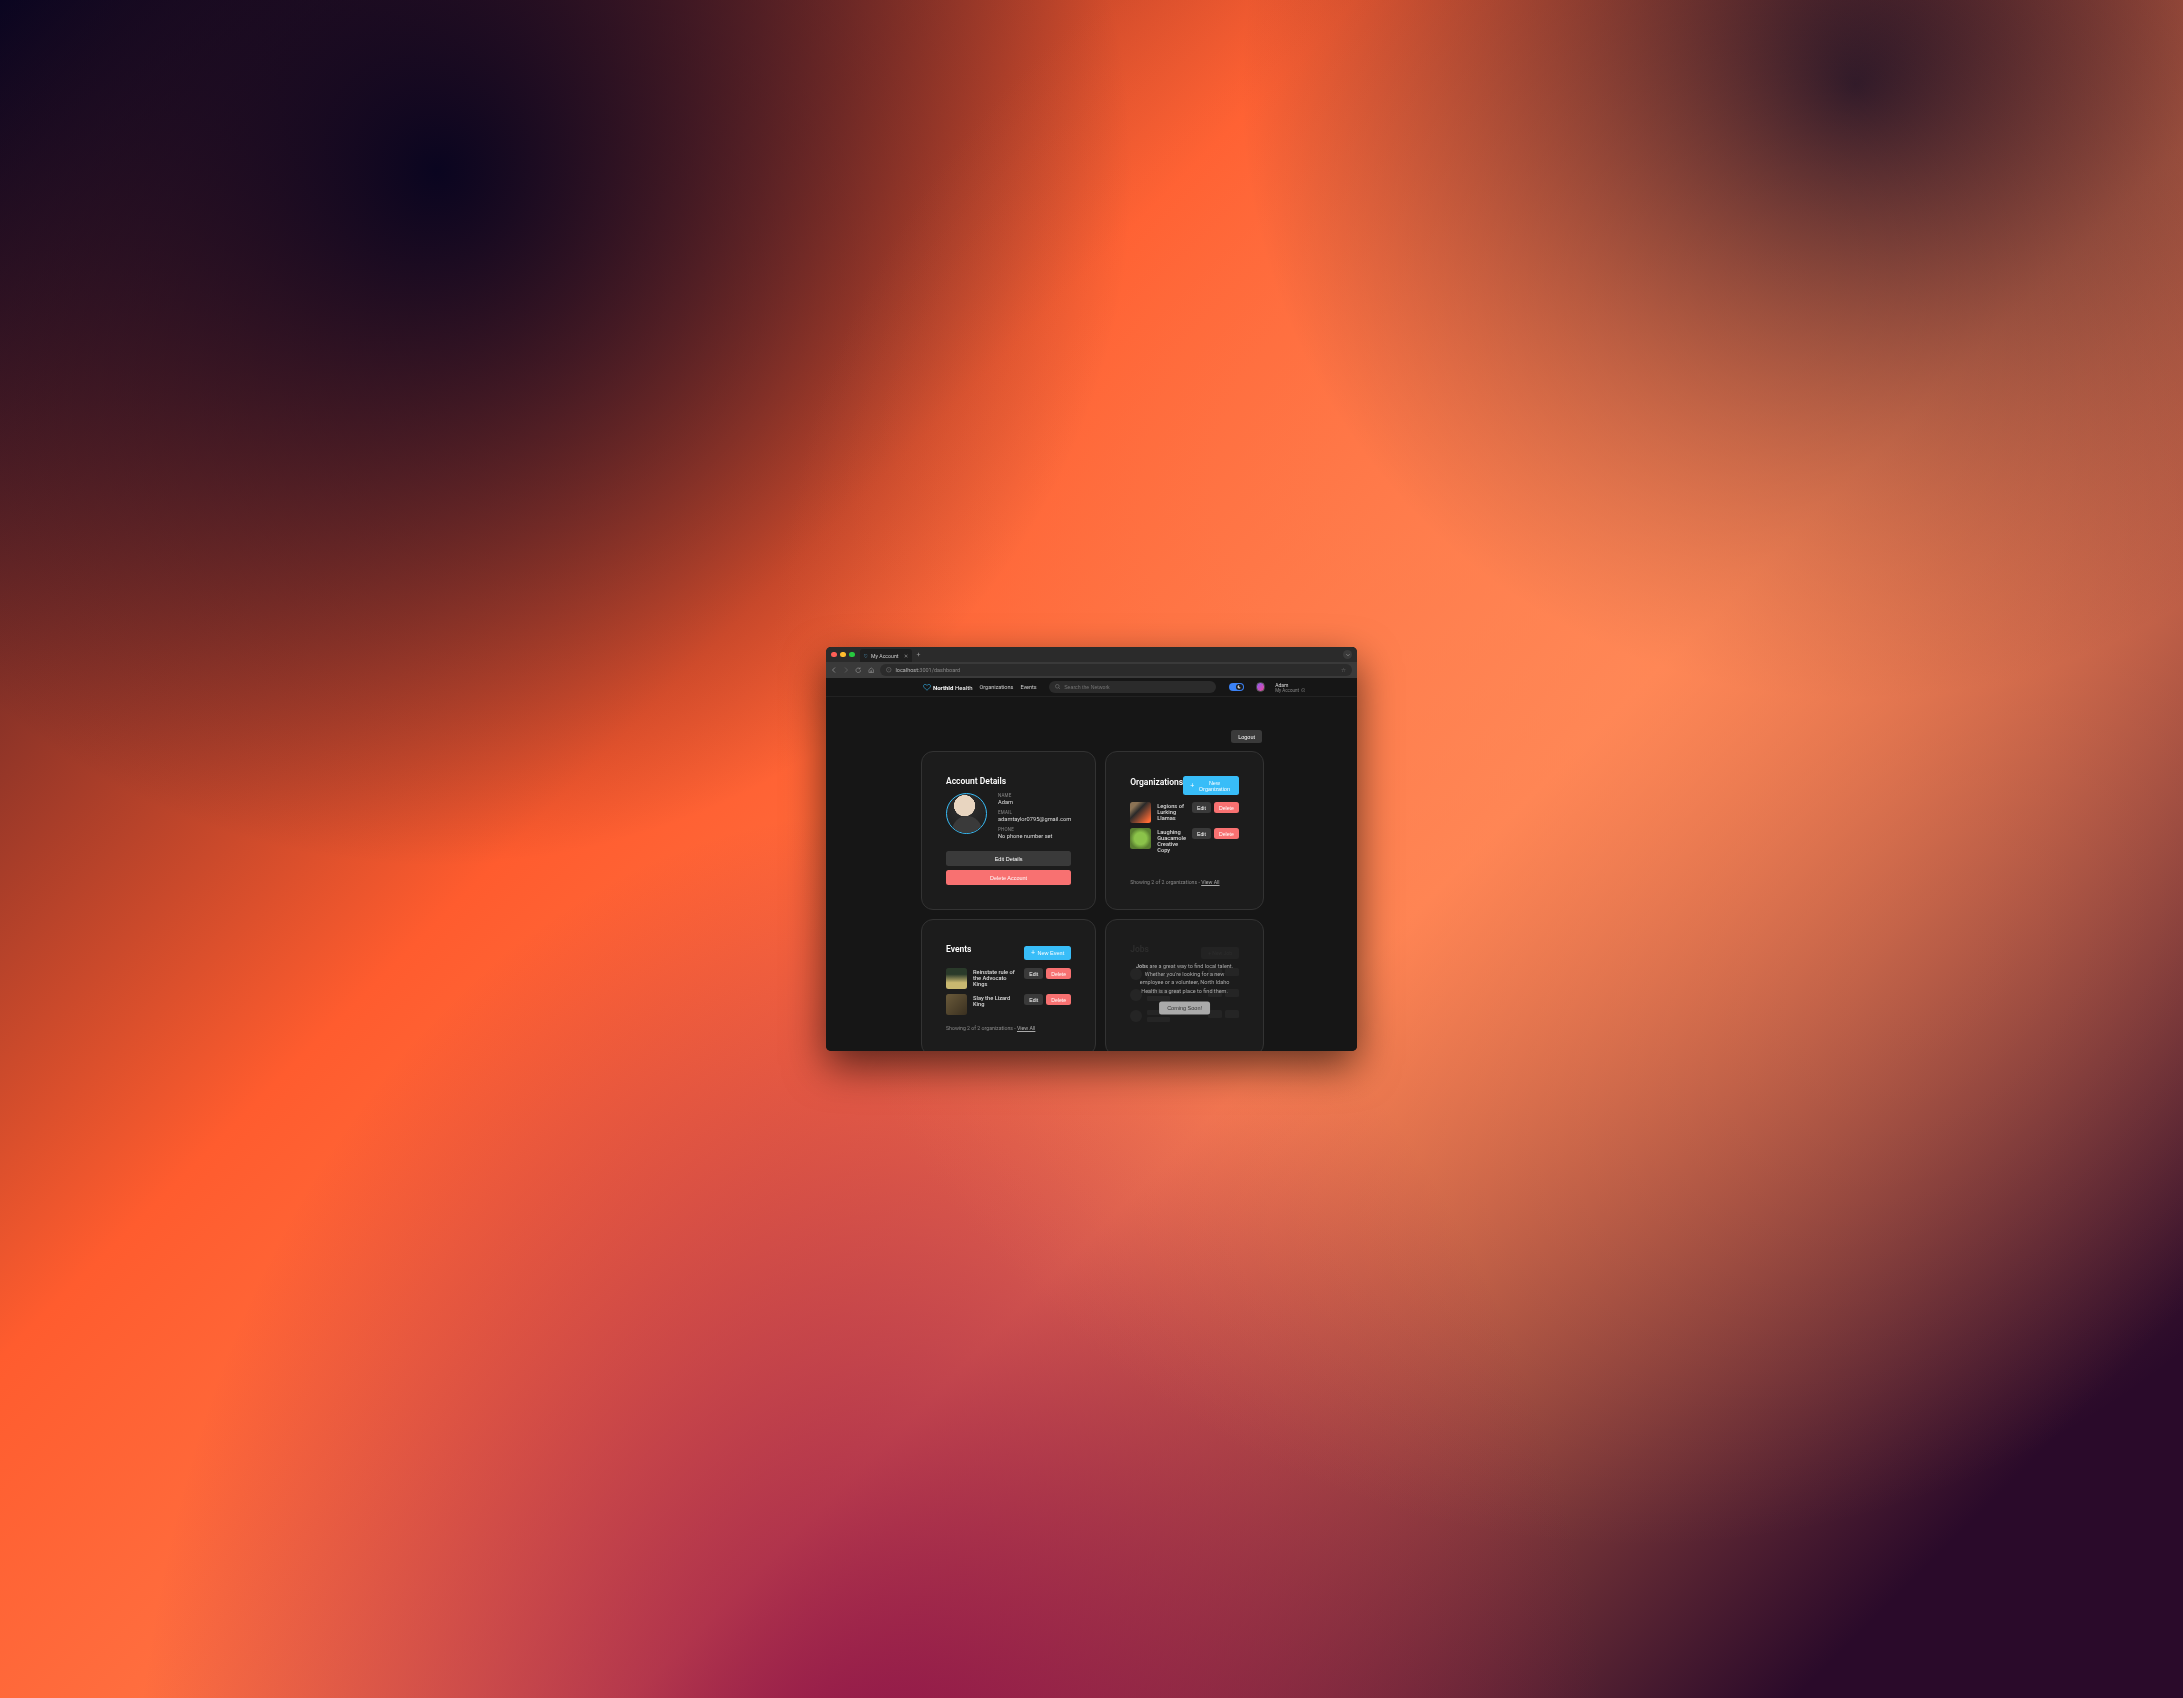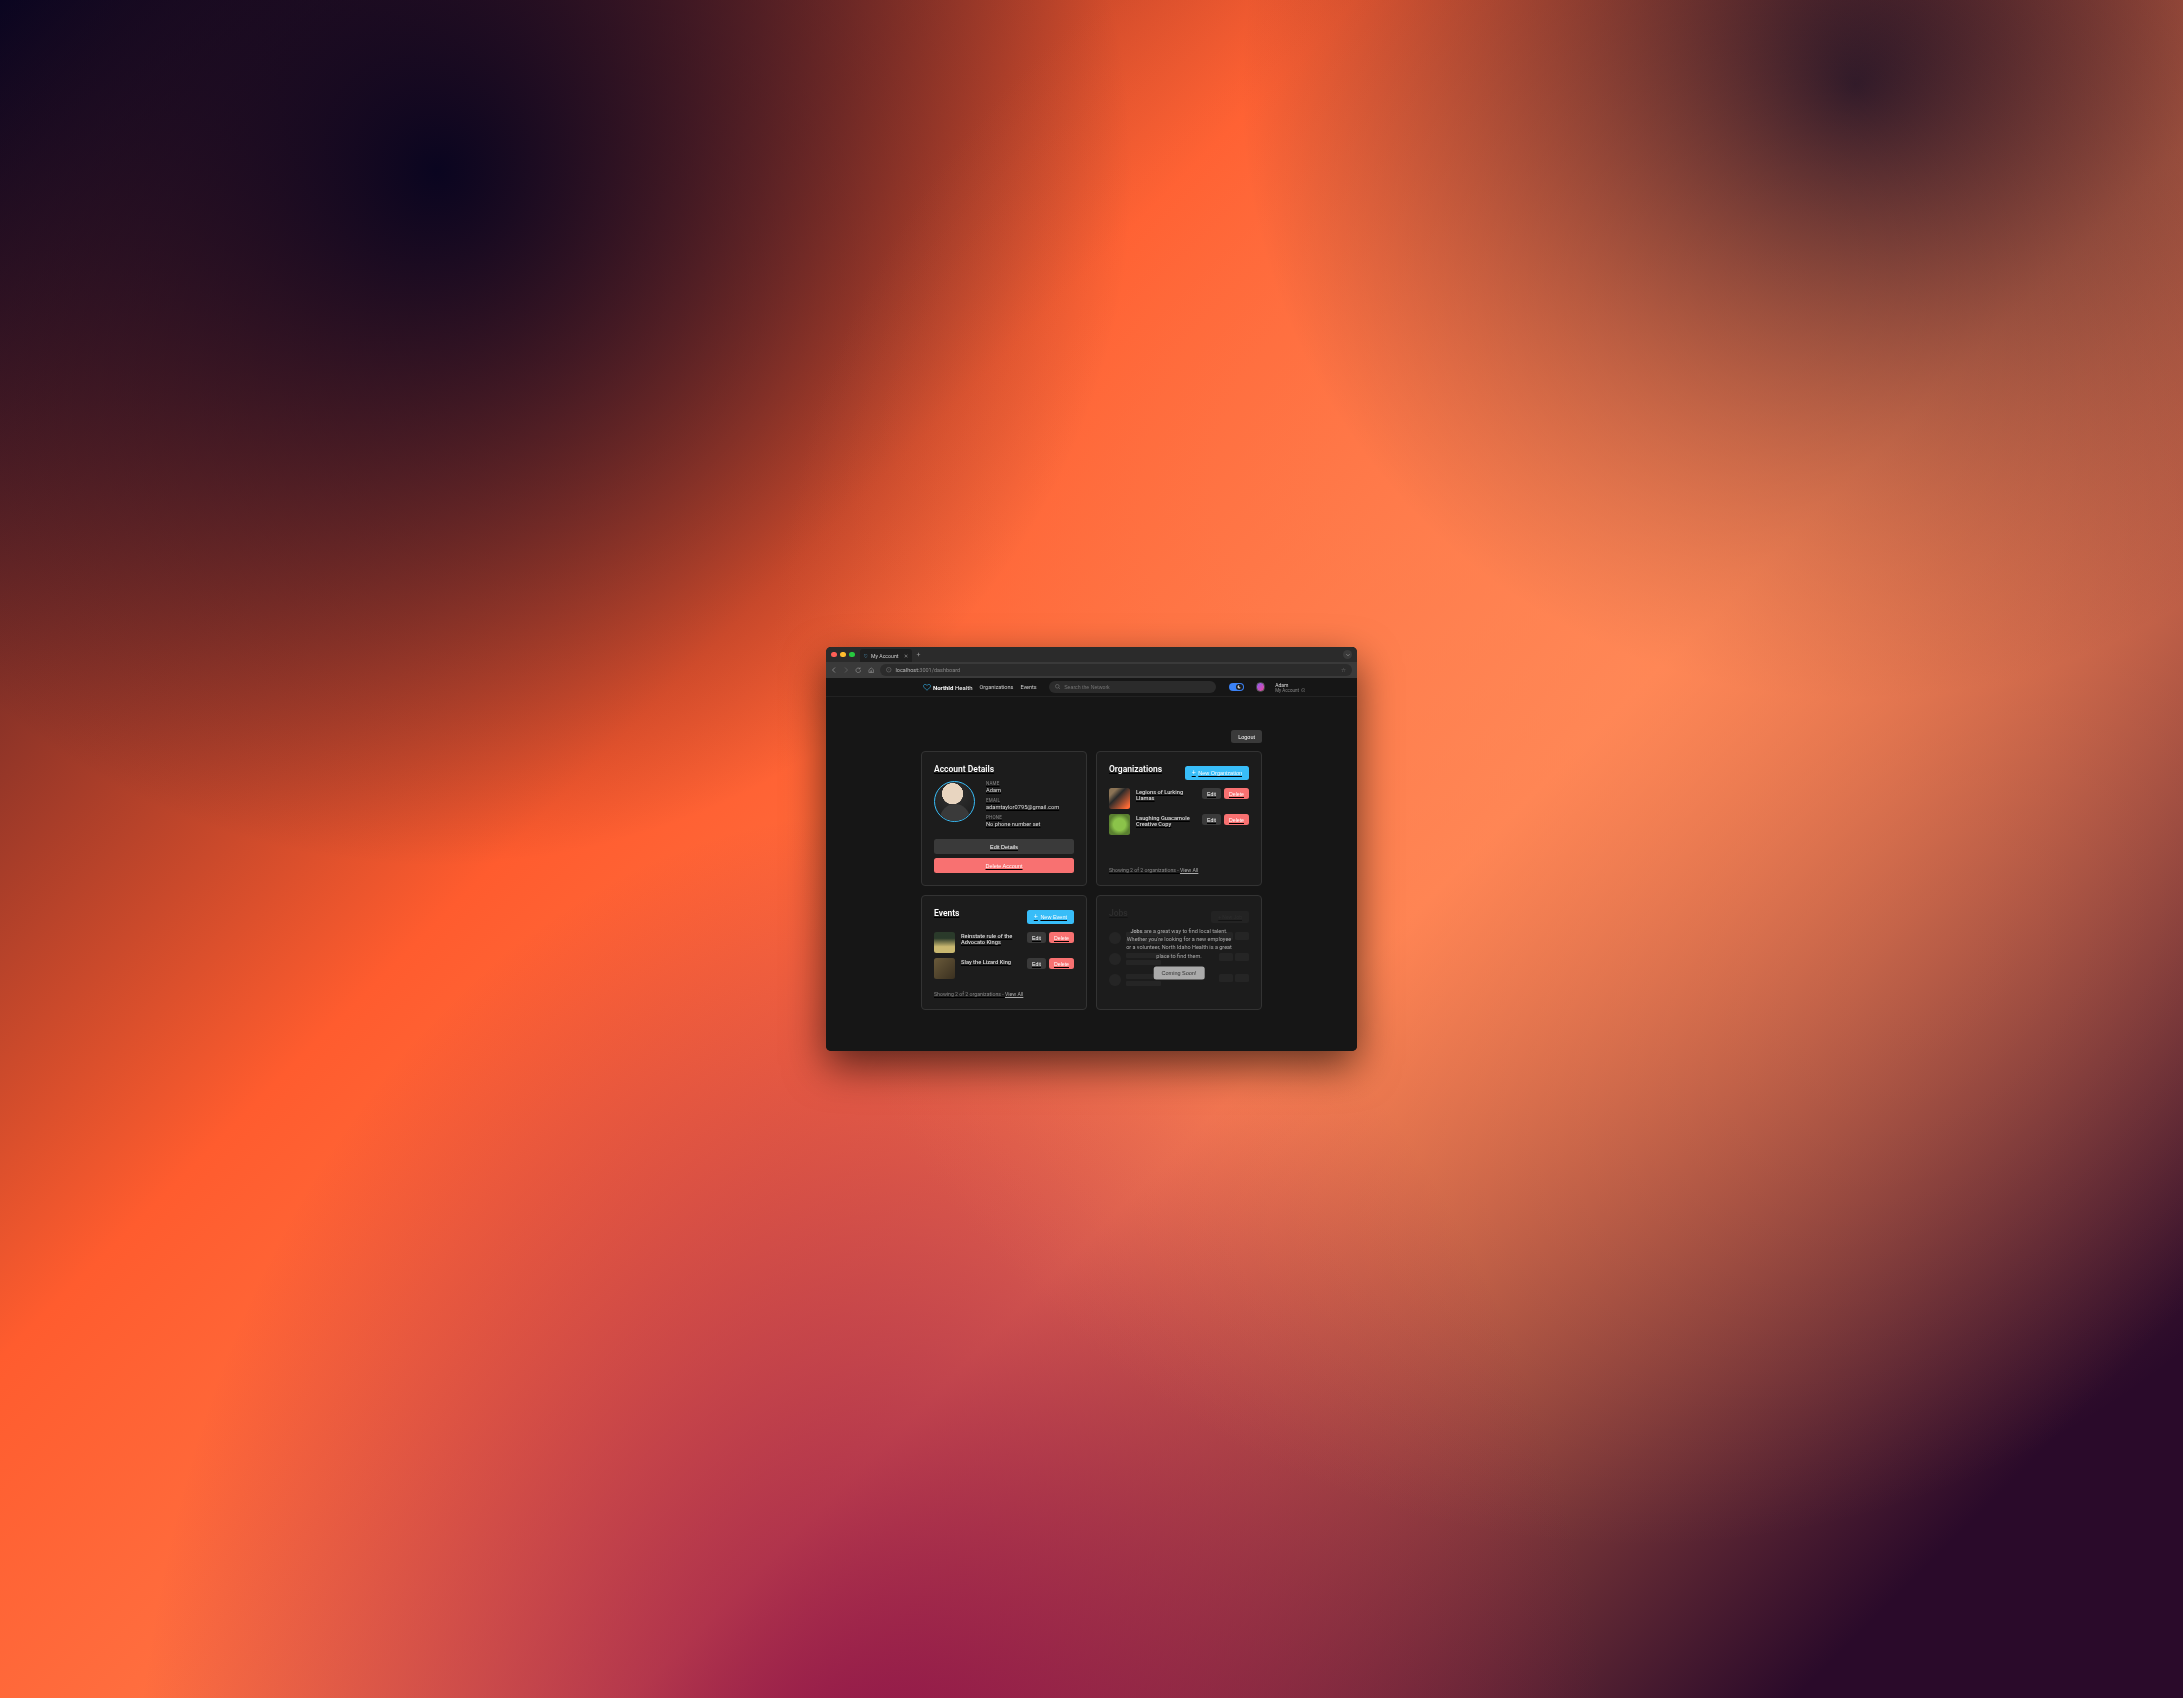--- a/index.html
+++ b/index.html
@@ -151,26 +151,25 @@
   border: none; cursor: pointer; color: #fff; font-weight: 500;
 }
 .btn-dark { background: #3a3a3a; }
 .btn-blue { background: #38bdf8; display: flex; align-items: center; gap: 2.5px; }
 .btn-red { background: #f87171; }
 .btn-wide { width: 100%; padding: 4.5px; }
 .grid { display: grid; grid-template-columns: 1fr 1fr; gap: 9px; }
 .card {
   background: #1c1c1c;
   border: 0.5px solid #333;
-  border-radius: 4px;
-  padding: 12px;
+  border-radius: 12px;
+  padding: 24px;
   min-height: 115px;
   display: flex;
   flex-direction: column;
-  text-decoration: underline;
 }
 .card h2 { color: #fff; font-size: 8.5px; font-weight: 600; margin-bottom: 7px; }
 .card-header { display: flex; justify-content: space-between; align-items: center; margin-bottom: 7px; }
 .profile-row { display: flex; gap: 11px; }
 .avatar-lg {
   width: 41px; height: 41px; border-radius: 50%;
   border: 1px solid #38bdf8;
   background: radial-gradient(circle at 45% 30%, #e8d5c0 30%, #2a2a2a 31%, #1a1a1a 100%);
   position: relative; overflow: hidden;
 }

